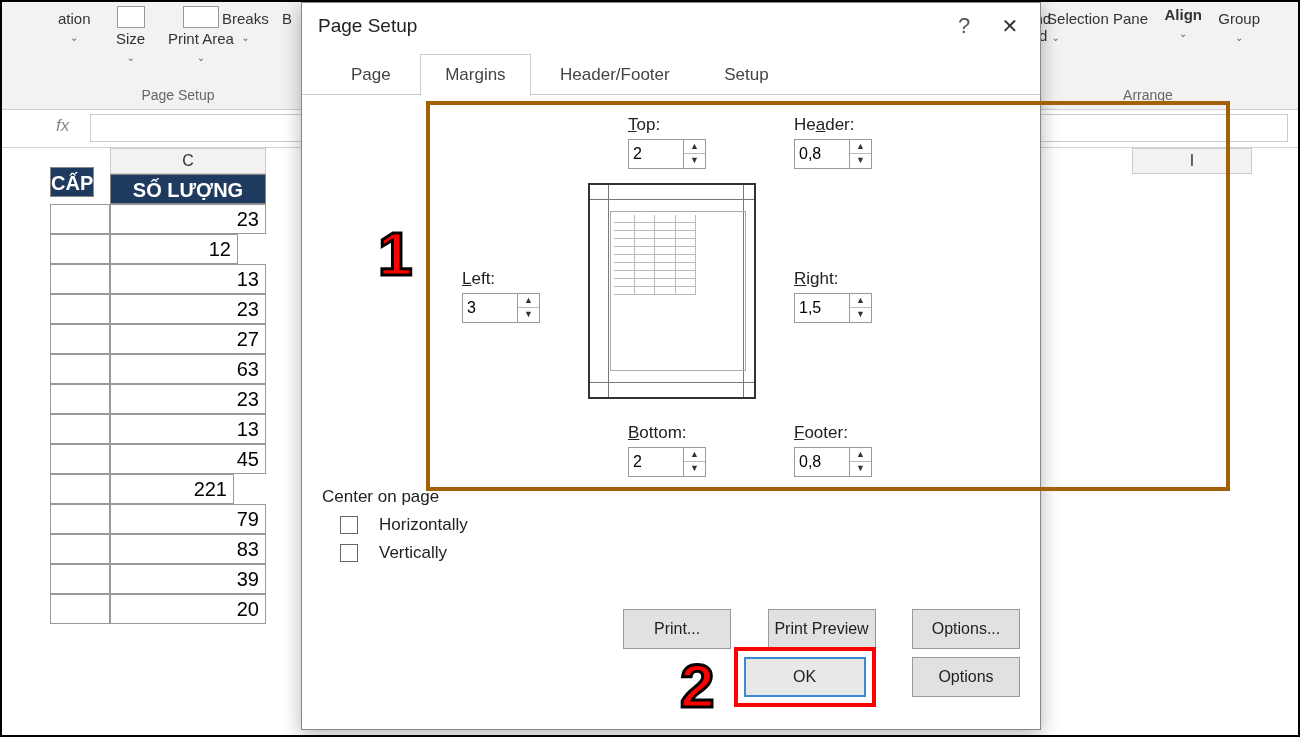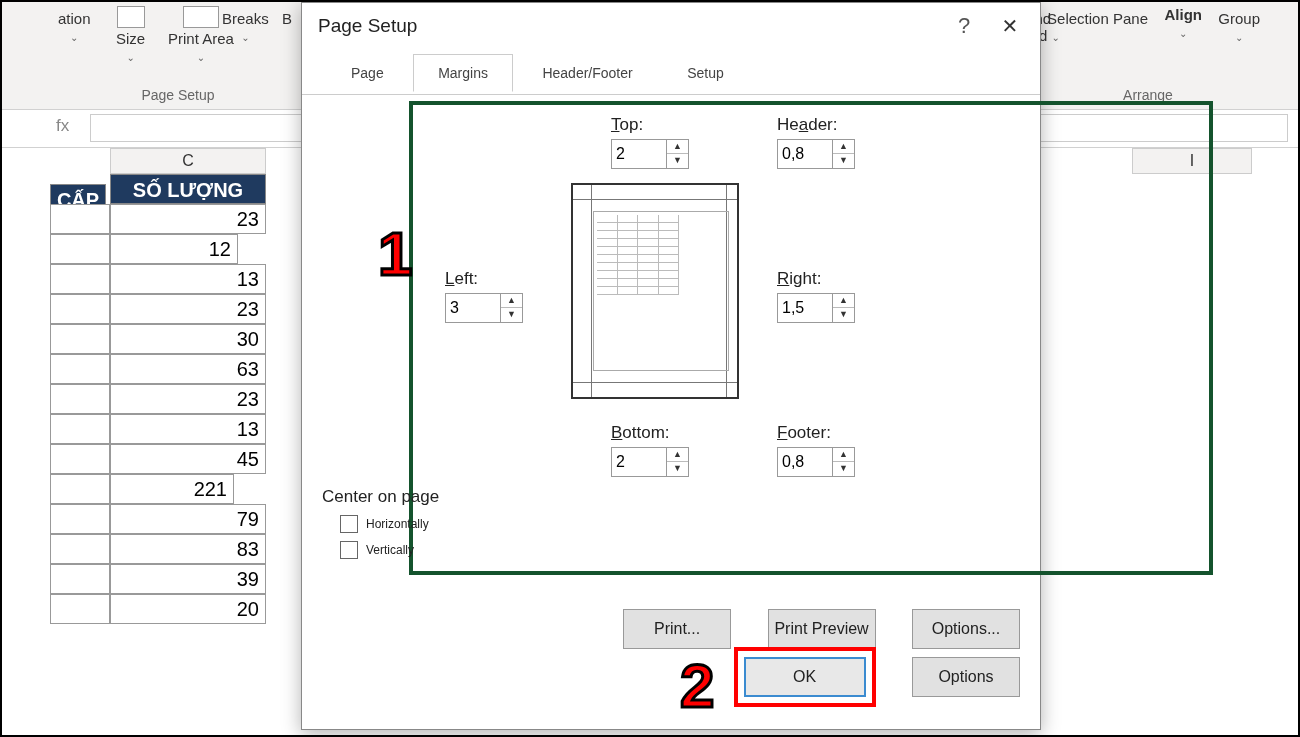--- a/index.html
+++ b/index.html
@@ -7,58 +7,58 @@
 
 
 .ribbon { position: absolute; top: 0; left: 0; right: 0; height: 108px; background: #f3f2f1; border-bottom: 1px solid #d1d1d1; }
 .ribbon-item { position: absolute; text-align: center; font-size: 15px; color: #333; }
 .ribbon-item .icon { width: 28px; height: 22px; margin: 0 auto 2px; background: #fff; border: 1px solid #999; }
 .ribbon-item .arr { font-size: 10px; color: #666; }
 .ribbon-group-label { position: absolute; bottom: 6px; font-size: 14px; color: #666; text-align: center; }
 
 
 .fxbar { position: absolute; top: 108px; left: 0; right: 0; height: 38px; background: #fff; border-bottom: 1px solid #d1d1d1; }
-.fx-sym { position: absolute; left: 54px; top: 6px; font-size: 17px; color: #888; }
+.fx-sym { position: absolute; left: 54px; top: 6px; font-style: italic; font-size: 17px; color: #888; }
 .fx-input { position: absolute; left: 88px; top: 4px; right: 10px; height: 28px; border: 1px solid #ccc; background: #fff; }
 
 
 .sheet { position: absolute; top: 146px; left: 0; right: 0; bottom: 0; background: #fff; }
 .colhead { position: absolute; top: 0; height: 26px; background: #f3f2f1; border: 1px solid #ccc; text-align: center; font-size: 16px; line-height: 24px; color: #333; }
 .th { position: absolute; height: 30px; background: #1f3a5f; color: #fff; font-weight: bold; font-size: 20px; text-align: center; line-height: 30px; border: 1px solid #888; }
 .cell { position: absolute; height: 30px; border: 1px solid #999; font-size: 20px; text-align: right; padding-right: 6px; line-height: 28px; background: #fff; color: #000; }
 .cellB { position: absolute; height: 30px; border: 1px solid #999; background: #fff; }
 
 
 .dialog { position: absolute; left: 299px; top: 0; width: 740px; height: 728px; background: #fff; border: 1px solid #888; box-shadow: 0 4px 18px rgba(0,0,0,.3); }
 .dlg-title { height: 50px; padding: 12px 16px; font-size: 19px; color: #222; }
 .dlg-help { position: absolute; top: 10px; right: 60px; font-size: 22px; color: #555; width: 32px; text-align: center; }
 .dlg-close { position: absolute; top: 8px; right: 10px; width: 40px; height: 34px; font-size: 20px; text-align: center; line-height: 30px; color: #333; }
 .tabs { height: 42px; border-bottom: 1px solid #ccc; padding-left: 24px; }
-.tab { display: inline-block; padding: 10px 24px; font-size: 14px; color: #444; border: 1px solid transparent; position: relative; top: 1px; }
+.tab { display: inline-block; padding: 10px 24px; font-size: 17px; color: #444; border: 1px solid transparent; position: relative; top: 1px; }
 .tab.active { border: 1px solid #ccc; border-bottom: 1px solid #fff; background: #fff; }
 
-.margins-area { position: absolute; left: 107px; top: 98px; width: 804px; height: 474px; border: 4px solid #14532d; }
+.margins-area { position: absolute; left: 124px; top: 98px; width: 804px; height: 390px; border: 4px solid #a16207; }
 .fld { position: absolute; }
 .fld label { display: block; font-size: 17px; color: #222; margin-bottom: 4px; }
 .fld label u { text-decoration: underline; }
 .spin { width: 78px; height: 30px; border: 1px solid #999; background: #fff; position: relative; }
 .spin input { border: none; width: 50px; height: 100%; padding: 0 4px; font-size: 16px; outline: none; }
 .spin .btns { position: absolute; right: 0; top: 0; width: 22px; height: 100%; border-left: 1px solid #999; }
 .spin .btns div { height: 50%; text-align: center; font-size: 9px; color: #333; border-bottom: 1px solid #bbb; line-height: 13px; }
 .spin .btns div:last-child { border-bottom: none; }
 
 .page-preview { position: absolute; left: 286px; top: 82px; width: 168px; height: 216px; border: 2px solid #333; background: #fff; }
 .pp-body { position: absolute; left: 20px; right: 8px; top: 26px; bottom: 26px; border: 1px solid #aaa; }
 .pp-grid { position: absolute; left: 3px; top: 3px; width: 82px; }
 .pp-row { height: 8px; border-bottom: 1px solid #bbb; display: flex; }
 .pp-row span { flex: 1; border-right: 1px solid #bbb; }
 .pp-margin-line { position: absolute; background: #777; }
 
 .center-on { position: absolute; left: 20px; top: 484px; font-size: 17px; color: #222; }
-.chk { display: flex; align-items: center; margin: 8px 0 0 18px; font-size: 12px; }
+.chk { display: flex; align-items: center; margin: 8px 0 0 18px; font-size: 17px; gap: 13px; }
 .chk .box { width: 18px; height: 18px; border: 1.5px solid #666; margin-right: 8px; background: #fff; }
 
 .dlg-btns { position: absolute; left: 0; right: 20px; bottom: 22px; text-align: right; }
 .dlg-btns button { min-width: 108px; height: 40px; margin-left: 32px; font-size: 16px; background: #e1e1e1; border: 1px solid #999; color: #222; cursor: pointer; }
 .ok-wrap { display: inline-block; border: 4px solid #ff0000; padding: 6px 6px; margin-left: 14px; }
 .ok-wrap button { margin: 0; background: #e8e8e8; outline: 2px solid #3b8bd0; outline-offset: -2px; width: 122px; }
 
 .anno { position: absolute; font-weight: 900; color: #ff0000; font-size: 62px; -webkit-text-stroke: 3px #000; font-family: Arial Black, Arial, sans-serif; }
 </style>
 </head>
@@ -80,33 +80,33 @@
 </div>
 
 <div class="fxbar">
   <span class="fx-sym">fx</span>
   <div class="fx-input"></div>
 </div>
 
 <div class="sheet">
   <div class="colhead" style="left:108px;width:156px">C</div>
   <div class="colhead" style="left:1130px;width:120px">I</div>
-  <div class="th" style="left:48px;top:36px;width:56px">CẤP</div>
+  <div class="th" style="left:48px;top:19px;width:44px">CẤP</div>
   <div class="th" style="left:108px;top:26px;width:156px">SỐ LƯỢNG</div>
 
   <div class="cellB" style="left:48px;top:56px;width:60px"></div>
     <div class="cell" style="left:108px;top:56px;width:156px">23</div>
   <div class="cellB" style="left:48px;top:86px;width:60px"></div>
     <div class="cell" style="left:108px;top:86px;width:128px">12</div>
   <div class="cellB" style="left:48px;top:116px;width:60px"></div>
     <div class="cell" style="left:108px;top:116px;width:156px">13</div>
   <div class="cellB" style="left:48px;top:146px;width:60px"></div>
     <div class="cell" style="left:108px;top:146px;width:156px">23</div>
   <div class="cellB" style="left:48px;top:176px;width:60px"></div>
-    <div class="cell" style="left:108px;top:176px;width:156px">30</div>
+    <div class="cell" style="left:108px;top:176px;width:156px">27</div>
   <div class="cellB" style="left:48px;top:206px;width:60px"></div>
     <div class="cell" style="left:108px;top:206px;width:156px">63</div>
   <div class="cellB" style="left:48px;top:236px;width:60px"></div>
     <div class="cell" style="left:108px;top:236px;width:156px">23</div>
   <div class="cellB" style="left:48px;top:266px;width:60px"></div>
     <div class="cell" style="left:108px;top:266px;width:156px">13</div>
   <div class="cellB" style="left:48px;top:296px;width:60px"></div>
     <div class="cell" style="left:108px;top:296px;width:156px">45</div>
   <div class="cellB" style="left:48px;top:326px;width:60px"></div>
     <div class="cell" style="left:108px;top:326px;width:124px">221</div>

